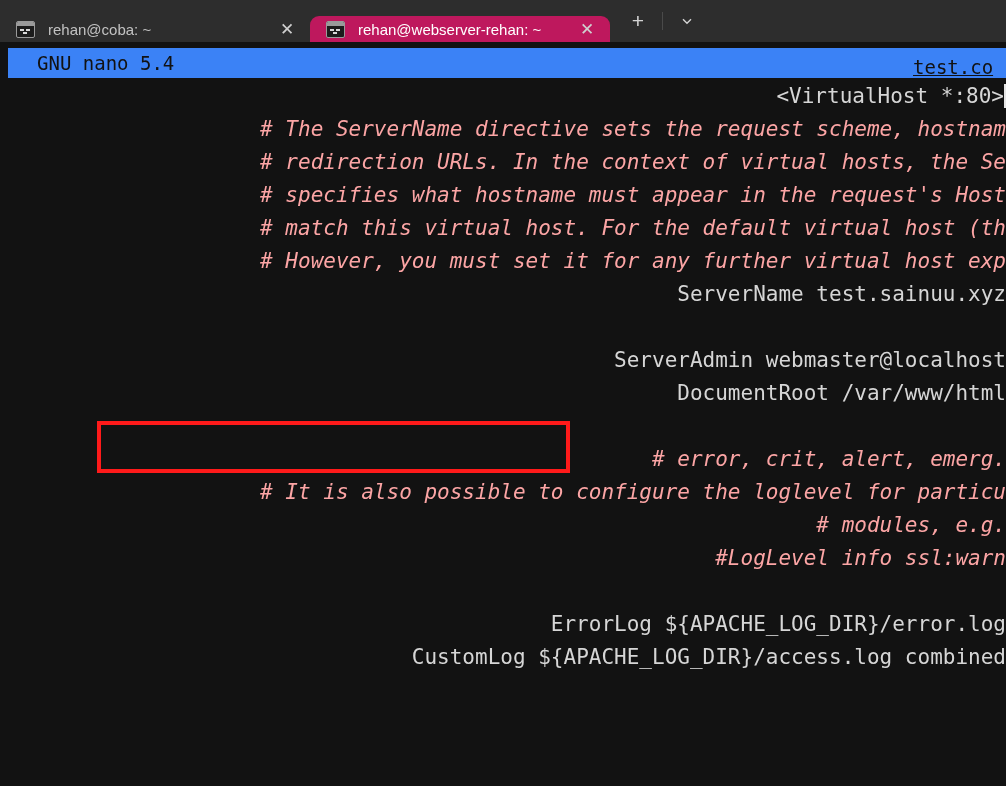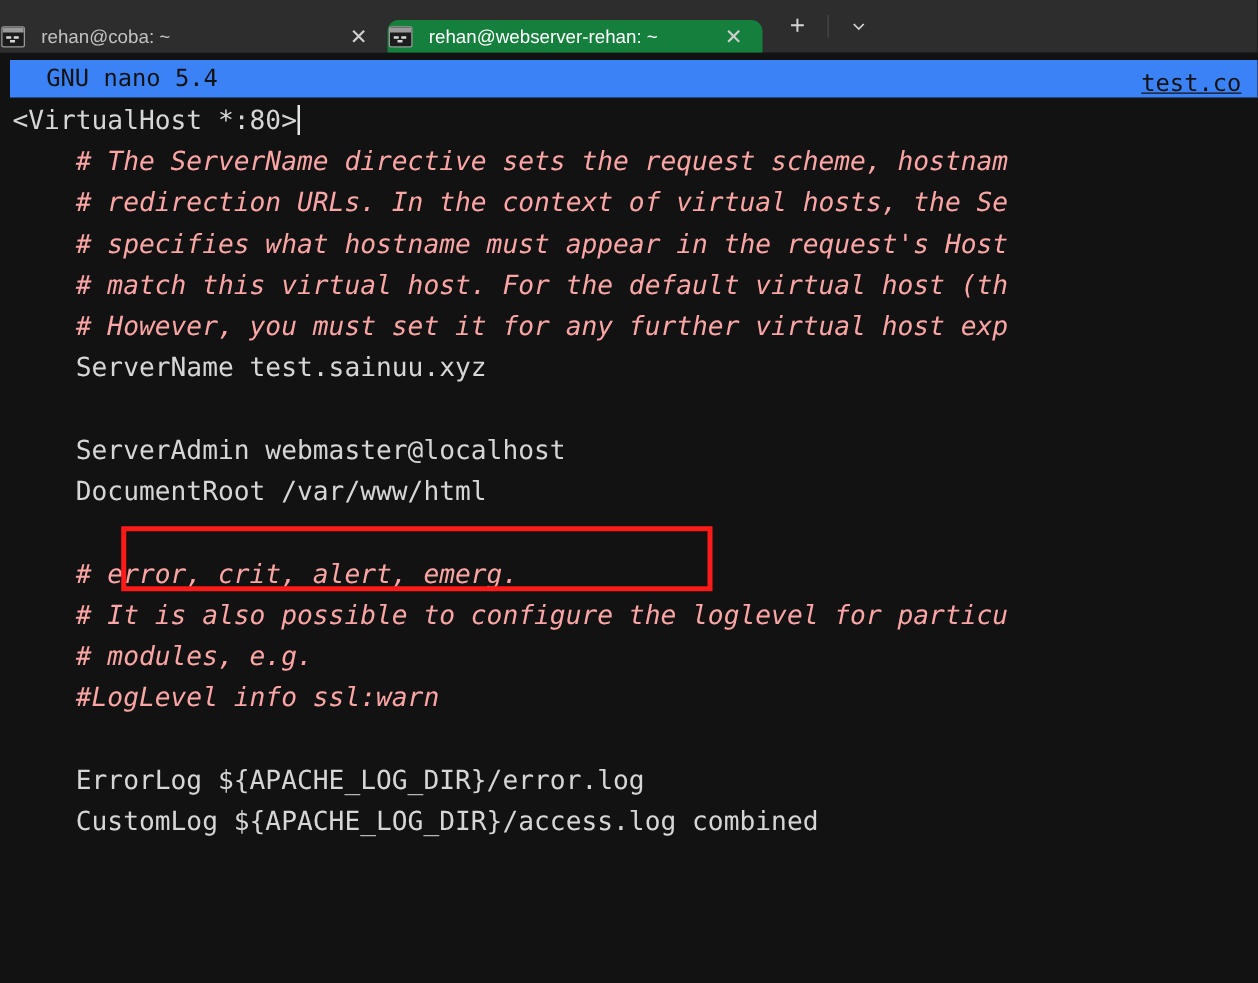--- a/index.html
+++ b/index.html
@@ -18,33 +18,33 @@
     width: 1006px;
     height: 42px;
     background: #2d2d2d;
     display: flex;
     align-items: flex-end;
   }
   .tab {
     height: 26px;
     display: flex;
     align-items: center;
-    padding: 0 0 0 1px;
+    padding: 0 0 0 16px;
     position: relative;
     font-family: "Liberation Sans", sans-serif;
     font-size: 15px;
     color: #c8c8c8;
     cursor: default;
     flex: 0 0 auto;
     margin-top: 33px;
   }
   .tab.inactive { width: 310px; background: #2d2d2d; color: #c2c2c2; }
   .tab.active {
     width: 300px;
-    background: #15803d;
+    background: #be185d;
     color: #ffffff;
     border-top-left-radius: 9px;
     border-top-right-radius: 9px;
     align-items: center;
   }
   .tab-icon {
     width: 19px; height: 17px;
     border: 1px solid #9a9a9a;
     background: #1c1c1c;
     border-radius: 2px;
@@ -144,20 +144,21 @@
   }
   .line {
     height: 33px;
     line-height: 33px;
     font-family: "DejaVu Sans Mono", monospace;
     font-size: 21px;
     color: #d6d6d6;
     white-space: pre;
     padding-left: 10px;
     letter-spacing: 0px;
+    text-align: right;
   }
   .line.comment { color: #fca5a5; font-style: italic; }
   .cursor {
     display: inline-block;
     width: 2px;
     height: 24px;
     background: #e6e6e6;
     vertical-align: -5px;
   }
 

